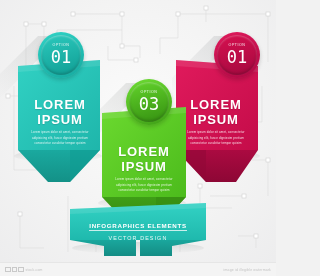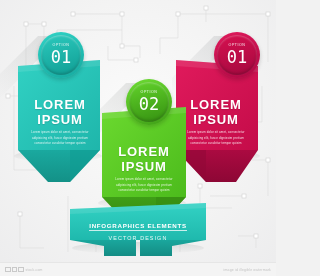--- a/index.html
+++ b/index.html
@@ -236,21 +236,21 @@
     <div class="inner">
       <span class="opt-label">OPTION</span>
       <span class="opt-num">01</span>
     </div>
   </div>
 
   <div class="badge" id="badge-03">
     <div class="ring"></div>
     <div class="inner">
       <span class="opt-label">OPTION</span>
-      <span class="opt-num">02</span>
+      <span class="opt-num">03</span>
     </div>
   </div>
 
   <div class="card-text" id="text-01">
     <div class="card-title">LOREM IPSUM</div>
     <div class="card-body">
       <span>Lorem ipsum dolor sit amet, consectetur</span>
       <span>adipisicing elit, fusce dignissim pretium</span>
       <span>consectetur curabitur tempor quisim</span>
     </div>

